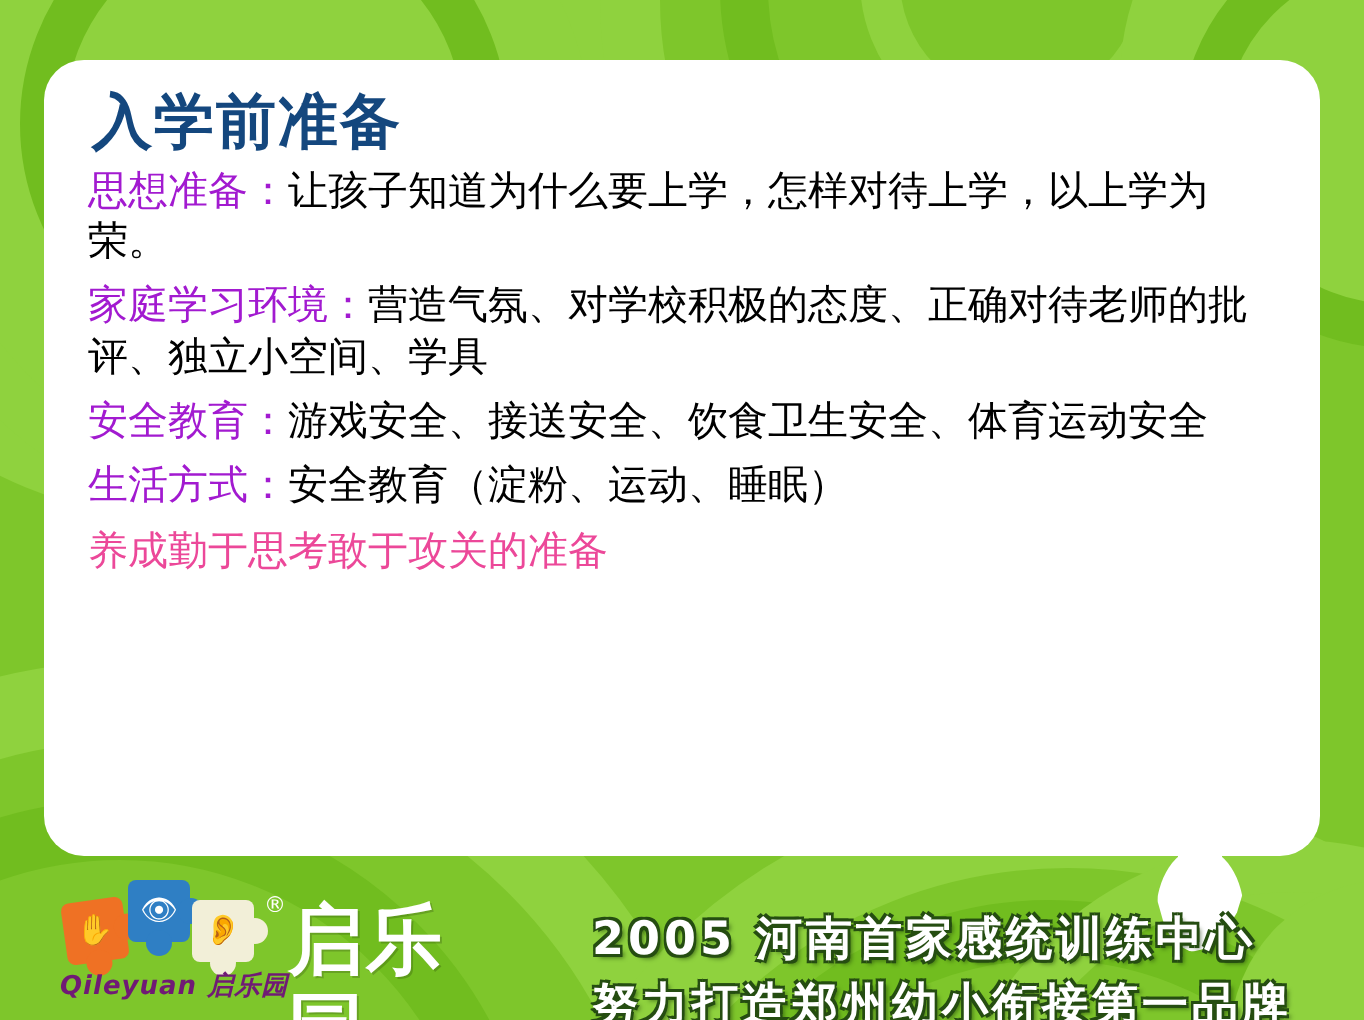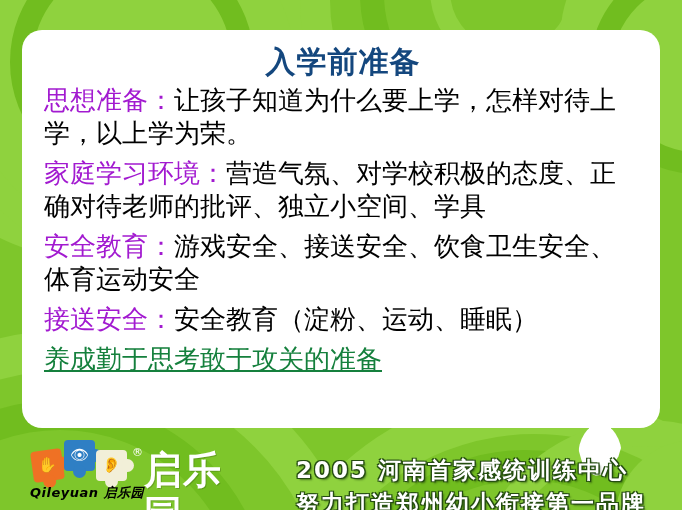--- a/index.html
+++ b/index.html
@@ -31,29 +31,28 @@
   }
   #droplet::before{
     content:"";position:absolute;left:11px;top:-10px;width:22px;height:22px;
     background:#ffffff;border-radius:6px;
   }
   .card-inner{position:relative;padding:10px 20px 0 20px;}
   #title{
     color:#14477e;font-weight:bold;font-size:30px;line-height:1.05;
     letter-spacing:1px;margin:6px 0 6px 4px;
     font-family:"DejaVu Sans","Liberation Sans",sans-serif;
-    text-align:center;
   }
   .para{
-    font-size:26px;line-height:1.27;color:#000000;
+    font-size:20px;line-height:1.27;color:#000000;
     margin:0 0 7px 2px;
     font-family:"Liberation Serif","DejaVu Serif",serif;
   }
   .para .lbl{color:#a21ad0;}
-  .para.all-purple{color:#15803d;text-decoration:underline;}
+  .para.all-purple{color:#ec4899;}
   
   #footer{position:absolute;left:0;top:430px;width:682px;height:80px;z-index:7;}
   #logo-block{position:absolute;left:26px;top:4px;width:210px;height:72px;}
   .puzzle{position:absolute;width:31px;height:31px;border-radius:4px;}
   .puzzle::after{
     content:"";position:absolute;right:-7px;top:9px;width:13px;height:13px;
     background:inherit;border-radius:50%;
   }
   .puzzle::before{
     content:"";position:absolute;left:9px;bottom:-7px;width:13px;height:13px;
@@ -65,21 +64,21 @@
   .pz-glyph{
     position:absolute;z-index:2;font-size:15px;line-height:31px;
     width:31px;text-align:center;color:#fff;
     font-family:"DejaVu Sans","Liberation Sans",sans-serif;
   }
   #reg{
     position:absolute;left:106px;top:12px;color:#ffffff;font-size:11px;
     font-family:"DejaVu Sans","Liberation Sans",sans-serif;
   }
   #logo-script{
-    position:absolute;left:4px;top:50px;color:#000000;font-size:13px;
+    position:absolute;left:4px;top:50px;color:#701a75;font-size:13px;
     font-style:italic;font-weight:bold;letter-spacing:.5px;
     font-family:"DejaVu Sans","Liberation Sans",sans-serif;
   }
   #logo-big{
     position:absolute;left:118px;top:14px;color:#ffffff;
     font-size:38px;font-weight:bold;letter-spacing:1px;line-height:44px;
     font-family:"DejaVu Sans","Liberation Sans",sans-serif;
     text-shadow:1px 1px 0 rgba(0,0,0,.18);
   }
   #taglines{position:absolute;left:248px;top:24px;width:420px;margin-left:48px;}
@@ -126,21 +125,21 @@
 
       <p class="para">
         <span class="lbl">家庭学习环境：</span><span>营造气氛、对学校积极的态度、正确对待老师的批评、独立小空间、学具</span>
       </p>
 
       <p class="para">
         <span class="lbl">安全教育：</span><span>游戏安全、接送安全、饮食卫生安全、体育运动安全</span>
       </p>
 
       <p class="para">
-        <span class="lbl">接送安全：</span><span>安全教育（淀粉、运动、睡眠）</span>
+        <span class="lbl">生活方式：</span><span>安全教育（淀粉、运动、睡眠）</span>
       </p>
 
 
       <p class="para all-purple">养成勤于思考敢于攻关的准备</p>
     </div>
   </div>
 
   <div id="droplet"></div>
 
   <div id="footer">

